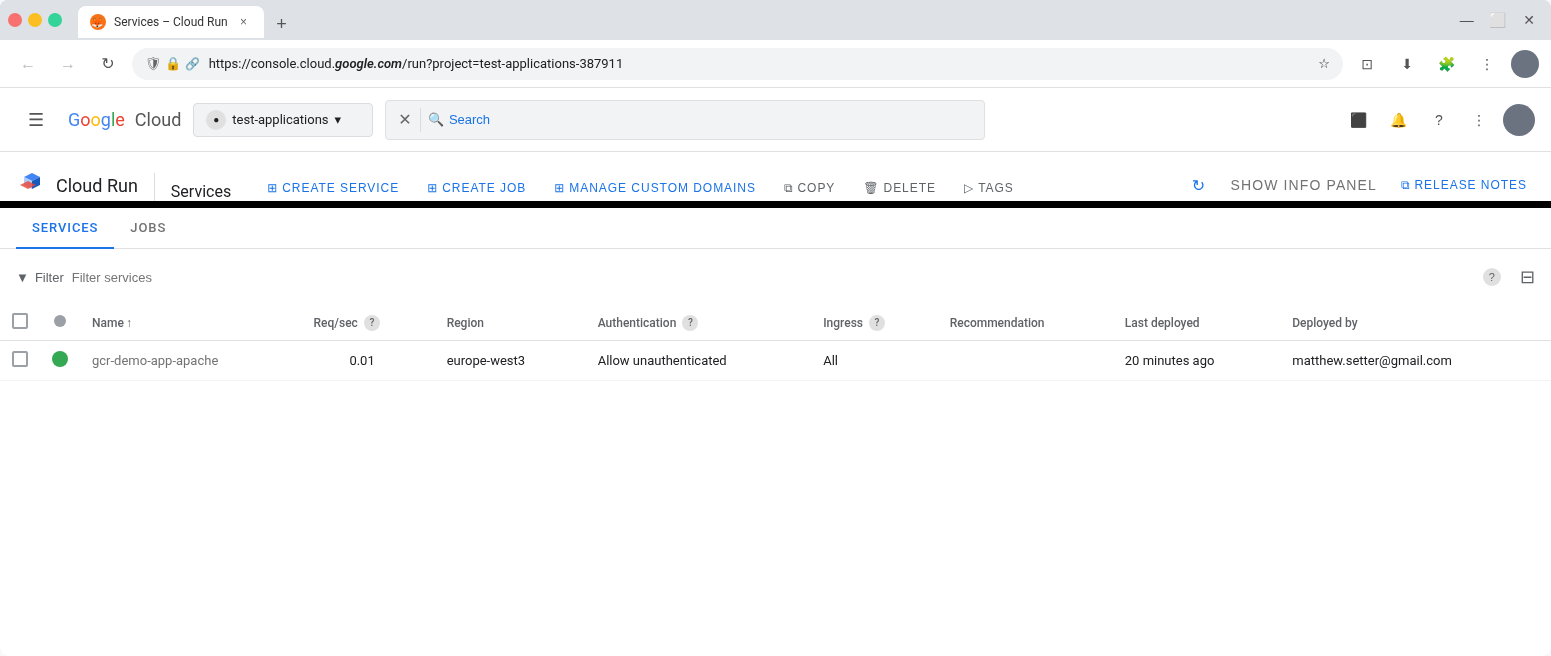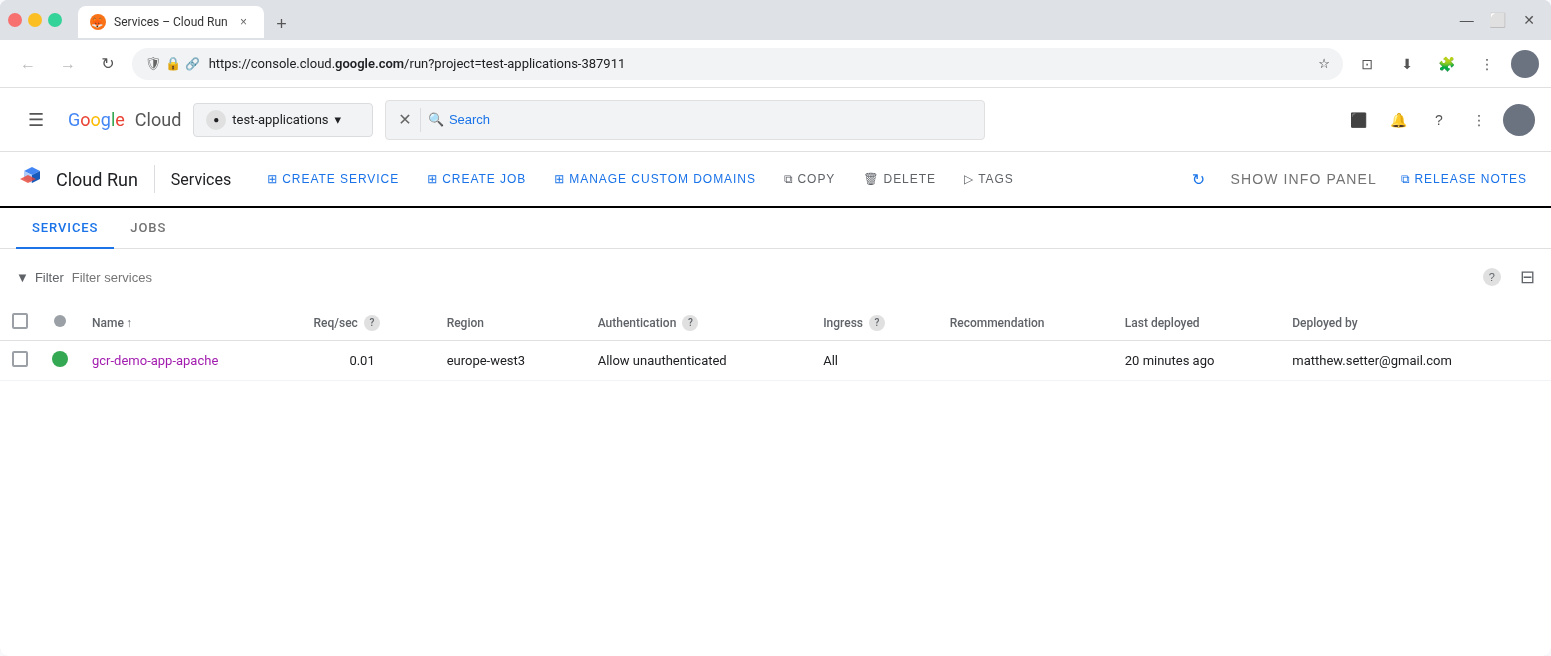--- a/index.html
+++ b/index.html
@@ -124,21 +124,21 @@
       align-items: center;
       padding: 0 12px;
       gap: 8px;
       font-size: 13px;
       color: #202124;
     }
     .address-icons {
       display: flex; gap: 4px; align-items: center; color: #666;
     }
     .address-text { flex: 1; }
-    .address-text .domain { font-weight: 600; }
+    .address-text .domain { font-weight: 600; font-style: italic; }
     .nav-right {
       display: flex; gap: 8px; align-items: center;
     }
     .nav-icon-btn {
       width: 32px; height: 32px;
       background: none; border: none;
       border-radius: 50%;
       cursor: pointer;
       color: #555;
       font-size: 14px;
@@ -239,24 +239,24 @@
     .gc-header-right {
       margin-left: auto;
       display: flex; align-items: center; gap: 8px;
     }
 
     
     .cloudrun-bar {
       height: 56px;
       background: #fff;
       display: flex;
-      align-items: center;
+      align-items: flex-end;
       padding: 0 16px;
       gap: 16px;
-      border-bottom: 2px solid #000000;
+      border-bottom: 7px solid #000000;
     }
     .cloudrun-logo {
       display: flex; align-items: center; gap: 8px;
     }
     .cr-icon {
       width: 32px; height: 32px;
     }
     .cr-title {
       font-size: 18px; color: #202124; font-weight: 400;
     }
@@ -373,21 +373,21 @@
       border-radius: 50%;
       display: inline-block;
     }
     .status-gray {
       width: 12px; height: 12px;
       background: #9aa0a6;
       border-radius: 50%;
       display: inline-block;
     }
     .service-link {
-      color: #a21caf;
+      color: #737373;
       cursor: pointer;
       text-decoration: none;
     }
     .help-icon {
       display: inline-flex; align-items: center; justify-content: center;
       width: 16px; height: 16px;
       border-radius: 50%;
       background: #e0e0e0;
       font-size: 10px;
       color: #5f6368;

